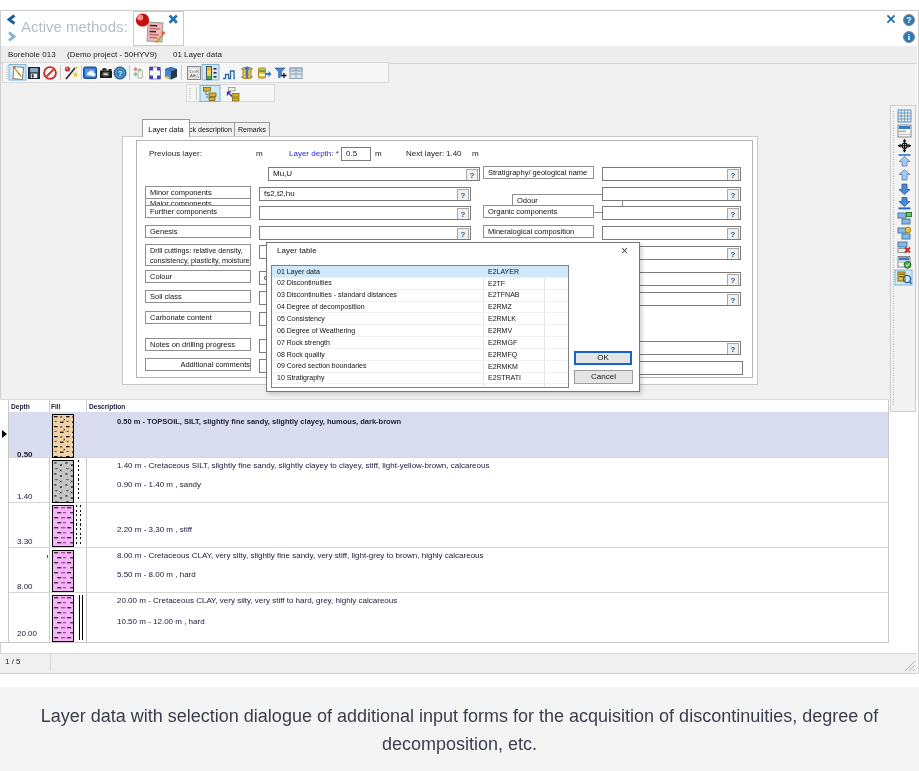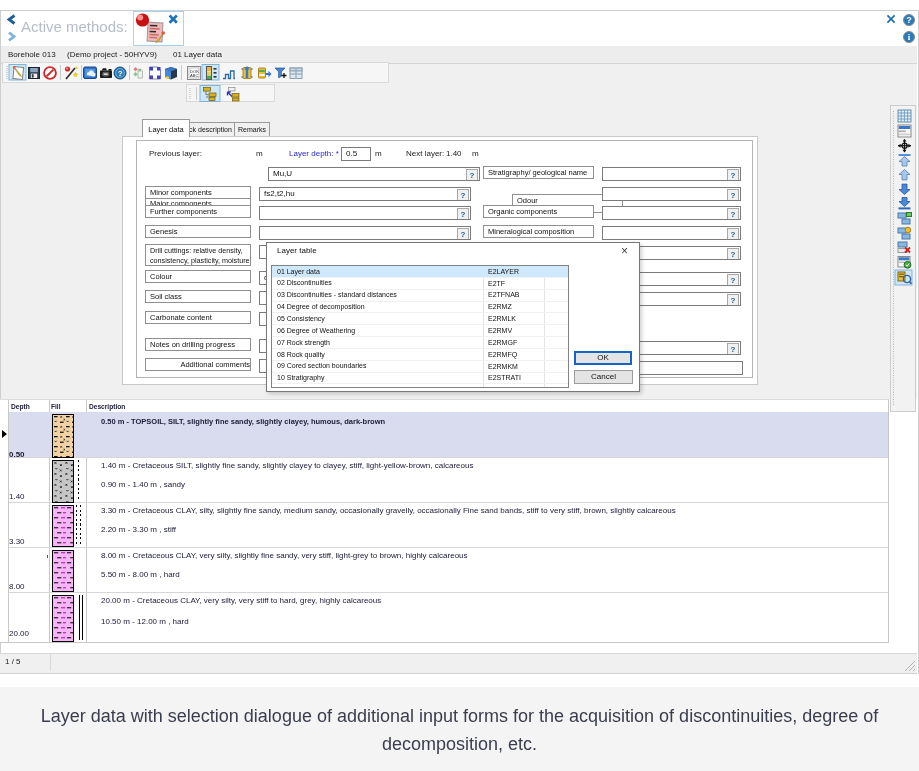--- a/index.html
+++ b/index.html
@@ -5,22 +5,22 @@
   html,body{margin:0;padding:0;}
   body{width:919px;height:771px;background:#ffffff;font-family:"Liberation Sans",sans-serif;position:relative;overflow:hidden;}
   .abs{position:absolute;}
   .t11{font-size:8px;color:#1a1a1a;white-space:nowrap;}
   .lblbox{position:absolute;box-sizing:border-box;border:1px solid #8f8f8f;background:#fff;font-size:7.5px;color:#111;padding:1px 0 0 4px;white-space:nowrap;overflow:hidden;}
   .inpbox{position:absolute;box-sizing:border-box;border:1px solid #7b7b7b;background:#fff;font-size:8px;color:#111;padding:1px 0 0 4px;white-space:nowrap;overflow:hidden;}
   .qbtn{position:absolute;top:1px;right:1px;width:10px;height:10px;background:#f0f0f0;border:1px solid #a8a8a8;color:#1f5d8a;font-size:8px;font-weight:bold;text-align:center;line-height:11px;}
   .drow{height:11.85px;box-sizing:border-box;padding:1.6px 0 0 5px;border-bottom:1px solid #f1f1f1;position:relative;font-size:7px;}
   .drow .code{position:absolute;left:216px;top:1.8px;}
   .trow{position:absolute;left:9px;width:879px;border-bottom:1px solid #d6d6d6;}
-  .desc{position:absolute;left:89px;font-size:8px;color:#20203c;white-space:nowrap;padding-left:12px;}
-  .dep{position:absolute;left:9px;font-size:8px;color:#20203c;}
+  .desc{position:absolute;left:105px;font-size:8px;color:#20203c;white-space:nowrap;padding-left:12px;}
+  .dep{position:absolute;left:9px;font-size:8px;color:#20203c;padding-left:8px;}
   .swatch{position:absolute;left:52px;border:1px solid #000;}
 </style>
 </head>
 <body>
 
 <div class="abs" style="left:0;top:10px;width:917px;height:663px;background:#ffffff;border-left:1px solid #cfcfcf;border-top:1px solid #cfcfcf;border-right:1px solid #cfcfcf;"></div>
 
 <div class="abs" id="header" style="left:1px;top:11px;width:916px;height:35px;background:#ffffff;"></div>
 <div class="abs" style="left:21px;top:18px;font-size:15px;color:#b6bdc7;">Active methods:</div>
 
@@ -407,21 +407,20 @@
   <div class="desc" style="top:61px;">1.40 m - Cretaceous SILT, slightly fine sandy, slightly clayey to clayey, stiff, light-yellow-brown, calcareous</div>
   <div class="desc" style="top:80px;">0.90 m - 1.40 m , sandy</div>
   <div class="dep" style="top:92px;">1.40</div>
 
   <div class="trow" style="top:103px;height:44px;"></div>
   <svg class="swatch" style="top:105px;" width="20" height="40">
       <rect width="20" height="40" fill="url(#clay)"></rect>
     </svg>
   <div style="position:absolute;left:76px;top:105px;width:1px;height:40px;background:repeating-linear-gradient(#000 0 2.2px,transparent 2.2px 4.6px);"></div>
   <div style="position:absolute;left:80px;top:105px;width:1px;height:40px;background:repeating-linear-gradient(#000 0 2.2px,transparent 2.2px 4.6px);"></div>
-  <div class="desc" style="top:106px;">3.30 m - Cretaceous CLAY, silty, slightly fine sandy, medium sandy, occasionally gravelly, occasionally Fine sand bands, stiff to very stiff, brown, slightly calcareous</div>
   <div class="desc" style="top:125px;">2.20 m - 3.30 m , stiff</div>
   <div class="dep" style="top:137px;">3.30</div>
 
   <div class="trow" style="top:148px;height:44px;"></div>
   <svg class="swatch" style="top:150px;" width="20" height="40">
       <rect width="20" height="40" fill="url(#clay)"></rect>
     </svg>
   <div style="position:absolute;left:47px;top:155px;width:1px;height:3px;background:#555;"></div>
   <div class="desc" style="top:151px;">8.00 m - Cretaceous CLAY, very silty, slightly fine sandy, very stiff, light-grey to brown, highly calcareous</div>
   <div class="desc" style="top:170px;">5.50 m - 8.00 m , hard</div>

